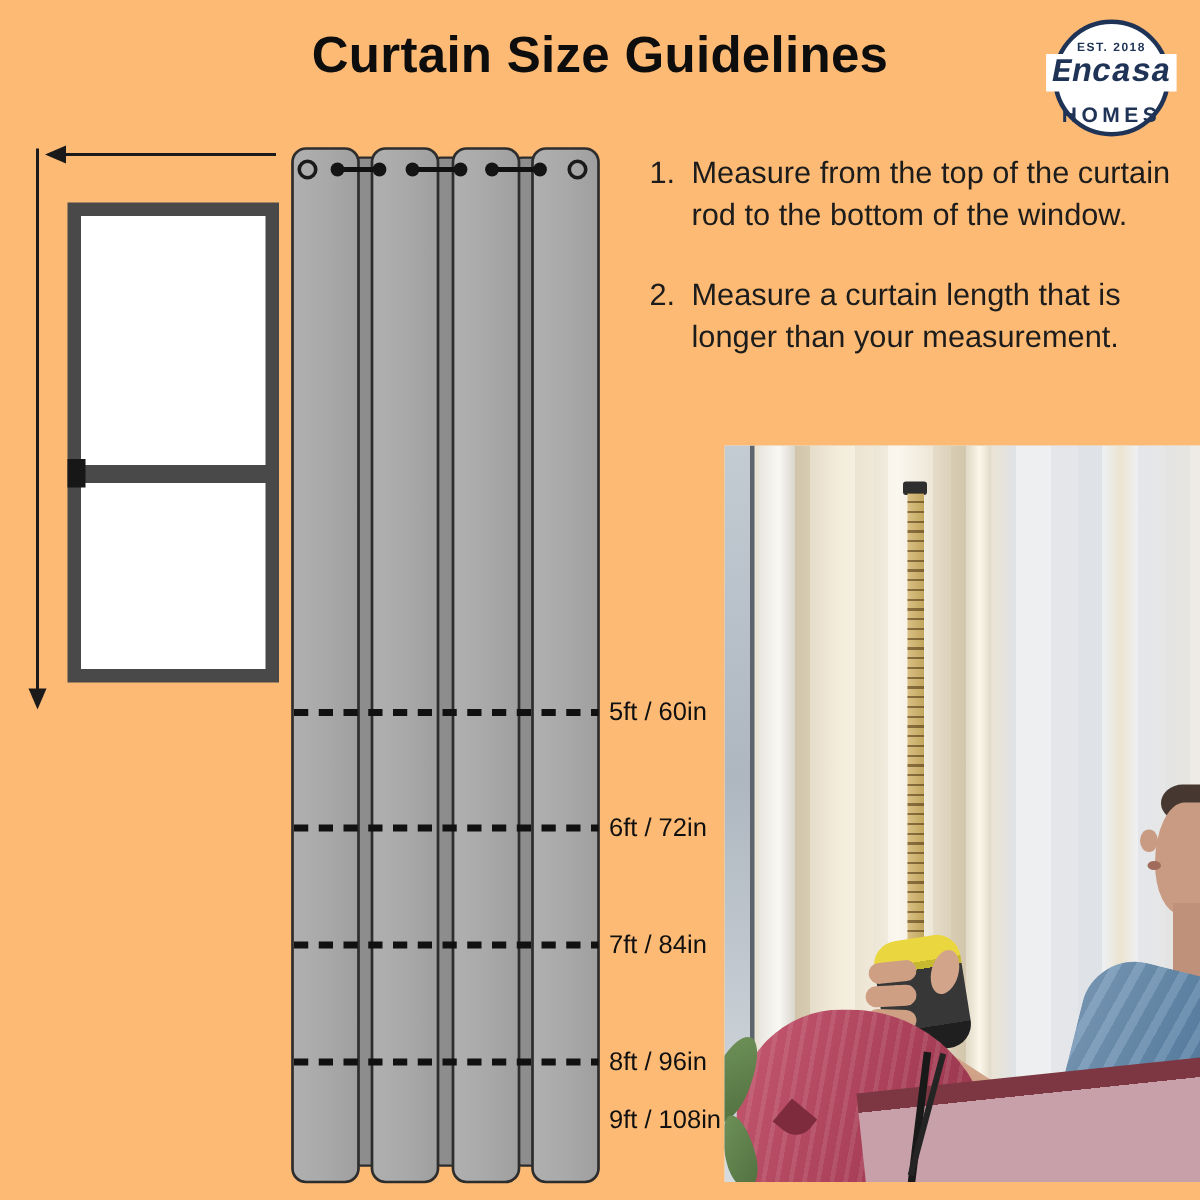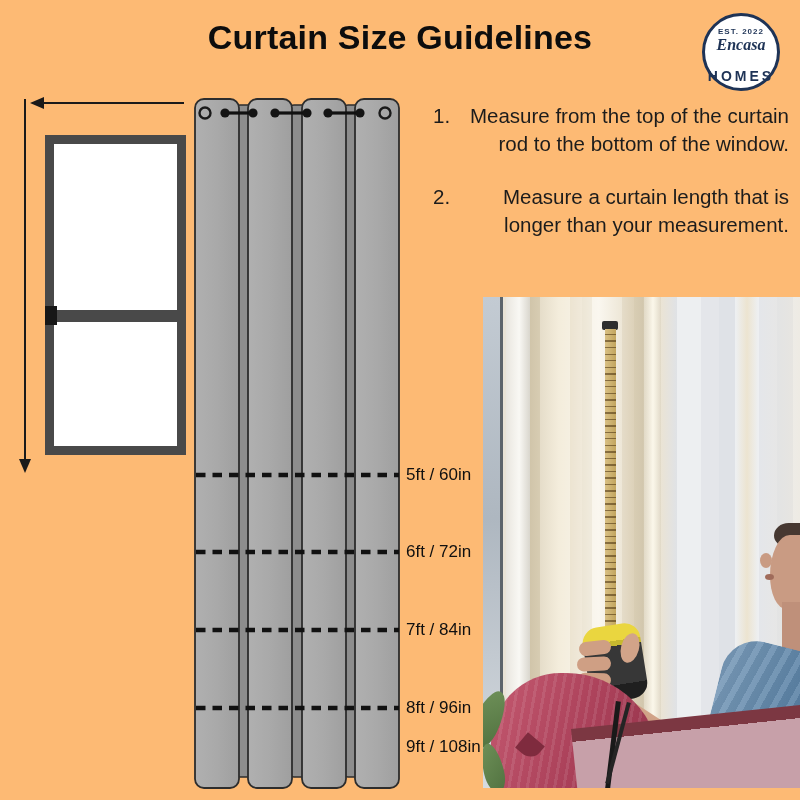--- a/index.html
+++ b/index.html
@@ -9,30 +9,30 @@
   
   .page-title { position:absolute; top:18px; left:0; width:800px; text-align:center;
     font-size:34px; font-weight:700; color:#0d0d0d; letter-spacing:.2px; }
 
   
   .logo { position:absolute; left:698px; top:9px; width:86px; height:86px; }
   .logo-circle { position:absolute; inset:4px; border:3px solid #1e3356; border-radius:50%; background:#fff; }
   .logo-est { position:absolute; top:18px; left:0; width:100%; text-align:center;
     font-size:8px; font-weight:700; letter-spacing:1px; color:#1e3356; }
   .logo-name { position:absolute; top:27px; left:50%; transform:translateX(-50%);
-    font-family:Liberation Serif, serif; font-style:italic; font-weight:700; font-size:16px;
+    font-family:Liberation Mono, monospace; font-style:italic; font-weight:700; font-size:22px;
     color:#1e3356; background:#fff; padding:0 4px; white-space:nowrap; z-index:2; }
   .logo-sub { position:absolute; top:59px; left:0; width:100%; text-align:center;
     font-size:14px; font-weight:700; letter-spacing:3px; color:#1e3356; }
 
   
   .instructions { position:absolute; left:433px; top:102px; width:356px; color:#1c1c1c; }
   .step { display:flex; margin-bottom:24px; font-size:20.5px; line-height:1.38; }
   .step-num { width:28px; flex:0 0 28px; }
-  .step-text { flex:1;text-align:right; }
+  .step-text { flex:1; }
 
   
   .size-label { position:absolute; left:406px; width:92px; font-size:17px; color:#101010; white-space:nowrap; }
 
   
   .window-svg { position:absolute; left:12px; top:95px; }
   .curtain-svg { position:absolute; left:193px; top:97px; }
 
   
   .photo { position:absolute; left:483px; top:297px; width:317px; height:491px;
@@ -112,21 +112,21 @@
 </style>
 </head>
 <body>
 
 <div id="canvas">
 
   <div class="page-title">Curtain Size Guidelines</div>
 
   <div class="logo">
     <div class="logo-circle"></div>
-    <div class="logo-est">EST. 2022</div>
+    <div class="logo-est">EST. 2018</div>
     <div class="logo-name">Encasa</div>
     <div class="logo-sub">HOMES</div>
   </div>
 
   <svg class="window-svg" width="185" height="380" viewBox="0 0 185 380">
 
     <g>
       <line x1="13" y1="4" x2="13" y2="366" stroke="#1a1a1a" stroke-width="2"></line>
       <polygon points="7,364 19,364 13,378" fill="#1a1a1a"></polygon>
     </g>

